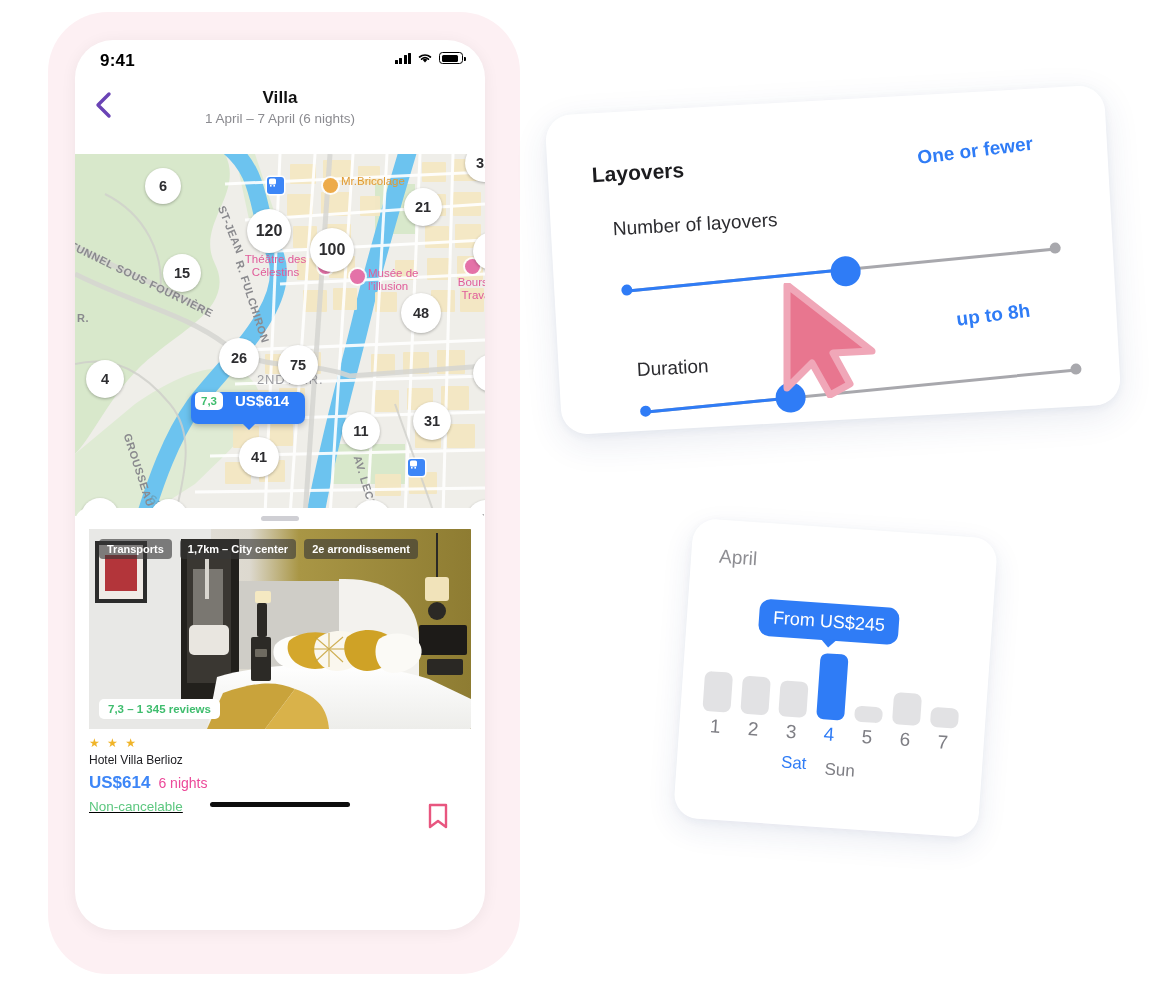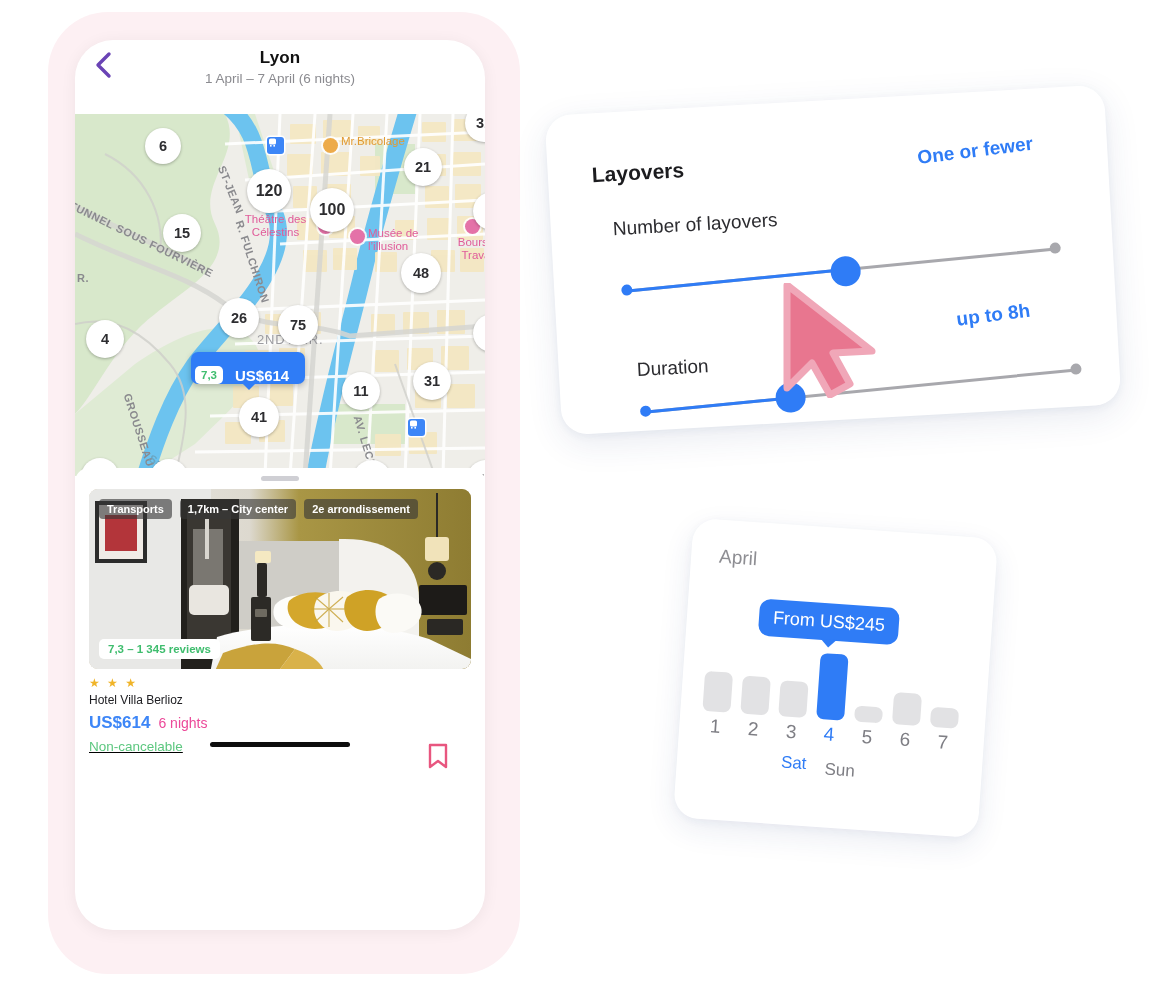--- a/index.html
+++ b/index.html
@@ -77,40 +77,40 @@
   .poi-dot{position:absolute;width:15px;height:15px;border-radius:50%;background:#e472a8;box-shadow:0 0 0 2px rgba(255,255,255,.85);}
   .poi-dot.o{background:#edab4a;}
   .transit{position:absolute;width:17px;height:17px;border-radius:3px;background:#3d86f7;
            box-shadow:0 0 0 1.5px #fff;display:flex;align-items:center;justify-content:center;}
   .street{position:absolute;font-size:11px;color:#8a8a8e;font-weight:600;letter-spacing:.6px;white-space:nowrap;}
   .district{position:absolute;font-size:13px;color:#9c9ca1;font-weight:500;letter-spacing:.8px;white-space:nowrap;}
 
   
   .price-bubble{
     position:absolute;height:32px;background:#2f7cf6;border-radius:7px;
-    display:flex;align-items:flex-end;box-shadow:0 2px 6px rgba(0,0,0,.25);cursor:pointer;
+    display:flex;align-items:flex-start;box-shadow:0 2px 6px rgba(0,0,0,.25);cursor:pointer;
   }
   .price-bubble .score{
     background:#fff;border-radius:5px;margin-left:4px;padding:3px 6px;
     font-size:11.5px;font-weight:bold;color:#3fbd6e;
   }
   .price-bubble .amt{color:#fff;font-size:15px;font-weight:bold;padding:0 16px 0 12px;}
   .price-bubble::after{
     content:"";position:absolute;left:50%;margin-left:-6px;bottom:-6px;
     width:0;height:0;border-left:7px solid transparent;border-right:7px solid transparent;
     border-top:7px solid #2f7cf6;
   }
 
   
   .sheet{position:relative;background:#fff;border-radius:14px 14px 0 0;margin-top:-8px;padding-top:8px;}
   .grabber{width:38px;height:5px;border-radius:3px;background:#cfcfd4;margin:0 auto 8px auto;cursor:pointer;}
 
   .card{padding:0 14px;}
   .photo{
-    position:relative;width:100%;height:180px;border-radius:9px;overflow:hidden;
+    position:relative;width:100%;height:200px;border-radius:1px;overflow:hidden;
     background:#c9b98d;
   }
   .tags{position:absolute;top:10px;left:10px;display:flex;gap:8px;}
   .tag{
     background:rgba(55,55,55,.62);color:#fff;font-size:11px;font-weight:600;
     border-radius:4px;padding:4px 8px;white-space:nowrap;
   }
   .reviews{
     position:absolute;left:10px;bottom:10px;background:#fff;border-radius:5px;
     padding:4px 9px;font-size:11.5px;font-weight:600;color:#3fbd6e;
@@ -174,26 +174,45 @@
   .cal-wd.sel{color:#2f7cf6;}
   .cal-wd.dim{color:#7e7e84;}
 </style>
 </head>
 <body>
 
 <div id="pink-backdrop"></div>
 
 <div id="phone">
 
+  <div class="statusbar">
+    <div class="status-time">9:41</div>
+    <div class="status-icons">
+      <span class="bars">
+          <i></i>
+          <i></i>
+          <i></i>
+          <i></i>
+        </span>
+      <svg width="16" height="12" viewBox="0 0 16 12">
+        <path d="M8 10.6 L10.4 7.7 A3.9 3.9 0 0 0 5.6 7.7 Z" fill="#000"></path>
+        <path d="M2.6 5.0 A8.3 8.3 0 0 1 13.4 5.0" stroke="#000" stroke-width="1.7" fill="none" stroke-linecap="round"></path>
+        <path d="M4.6 7.1 A5.4 5.4 0 0 1 11.4 7.1" stroke="#000" stroke-width="1.7" fill="none" stroke-linecap="round"></path>
+      </svg>
+      <span class="batt">
+          <i></i>
+        </span>
+    </div>
+  </div>
 
   <div class="navbar">
     <svg class="back-chevron" viewBox="0 0 34 34">
       <path d="M22 6 L11 17 L22 28" stroke="#6a43b5" stroke-width="3.4" fill="none" stroke-linecap="round" stroke-linejoin="round"></path>
     </svg>
-    <div class="nav-title">Lyon</div>
+    <div class="nav-title">Villa</div>
     <div class="nav-sub">1 April – 7 April (6 nights)</div>
   </div>
 
   <div class="filterrow">
   </div>
 
   <div class="map">
     <svg width="410" height="362" viewBox="0 0 410 362">
       <rect x="0" y="0" width="410" height="362" fill="#efeee9"></rect>
 

